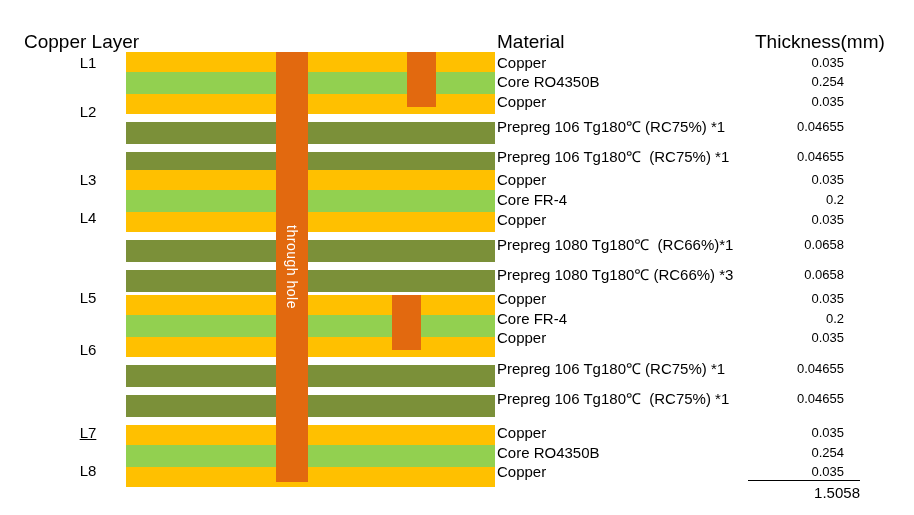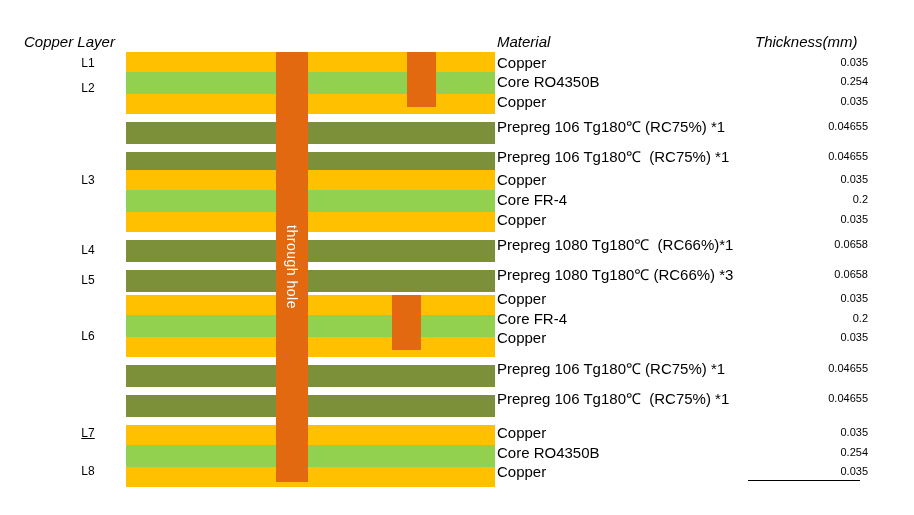--- a/index.html
+++ b/index.html
@@ -21,36 +21,35 @@
     position: absolute;
     left: 0;
     top: 0;
     width: 914px;
     height: 515px;
   }
 
   
   .hdr {
     position: absolute;
-    font-size: 15px;
+    font-size: 19px;
     line-height: 18px;
     white-space: pre;
-    font-style: italic;
   }
   .hdr-copper-layer { left: 24px;  top: 33px; }
   .hdr-material     { left: 497px; top: 33px; }
   .hdr-thickness    { left: 755px; top: 33px; }
 
   
   .layer-label {
     position: absolute;
     left: 60px;
     width: 56px;
     text-align: center;
-    font-size: 12px;
+    font-size: 15px;
     line-height: 16px;
     white-space: pre;
   }
 
   
   .bands {
     position: absolute;
     left: 126px;
     top: 52px;
     width: 369px;
@@ -101,24 +100,24 @@
   
   .mat {
     position: absolute;
     left: 497px;
     font-size: 15px;
     line-height: 17px;
     white-space: pre;
   }
   .thk {
     position: absolute;
-    left: 708px;
+    left: 684px;
     width: 160px;
     text-align: right;
-    font-size: 11px;
+    font-size: 13px;
     line-height: 17px;
     white-space: pre;
   }
 
   
   .total-rule {
     position: absolute;
     left: 748px;
     top: 480px;
     width: 112px;
@@ -150,25 +149,25 @@
 <body>
 
 <div class="stackup">
 
   <div class="hdr hdr-copper-layer">Copper Layer</div>
   <div class="hdr hdr-material">Material</div>
   <div class="hdr hdr-thickness">Thickness(mm)</div>
 
   <div id="layer-label-host">
       <div class="layer-label" style="top: 55px;">L1</div>
-      <div class="layer-label" style="top: 80px;">L2</div>
+      <div class="layer-label" style="top: 104px;">L2</div>
       <div class="layer-label" style="top: 172px;">L3</div>
-      <div class="layer-label" style="top: 210px; margin-top: 32px;">L4</div>
-      <div class="layer-label" style="top: 272px;">L5</div>
-      <div class="layer-label" style="top: 328px;">L6</div>
+      <div class="layer-label" style="top: 210px;">L4</div>
+      <div class="layer-label" style="top: 290px;">L5</div>
+      <div class="layer-label" style="top: 342px;">L6</div>
       <div class="layer-label" style="top: 425px; text-decoration: underline;">L7</div>
       <div class="layer-label" style="top: 463px;">L8</div>
     </div>
 
   <div class="bands">
     <div id="band-host">
         <div class="band band-copper" style="top: 0px; height: 20px;"></div>
         <div class="band band-core" style="top: 20px; height: 22px;"></div>
         <div class="band band-copper" style="top: 42px; height: 20px;"></div>
         <div class="band band-prepreg" style="top: 70px; height: 22px;"></div>
@@ -230,14 +229,15 @@
       <div class="thk" style="top: 390px;">0.04655</div>
       <div class="mat" style="top: 424px;">Copper</div>
       <div class="thk" style="top: 424px;">0.035</div>
       <div class="mat" style="top: 444px;">Core RO4350B</div>
       <div class="thk" style="top: 444px;">0.254</div>
       <div class="mat" style="top: 463px;">Copper</div>
       <div class="thk" style="top: 463px;">0.035</div>
     </div>
 
   <div class="total-rule"></div>
+  <div class="total-value">1.5058</div>
 
 </div>
 
 </body></html>

